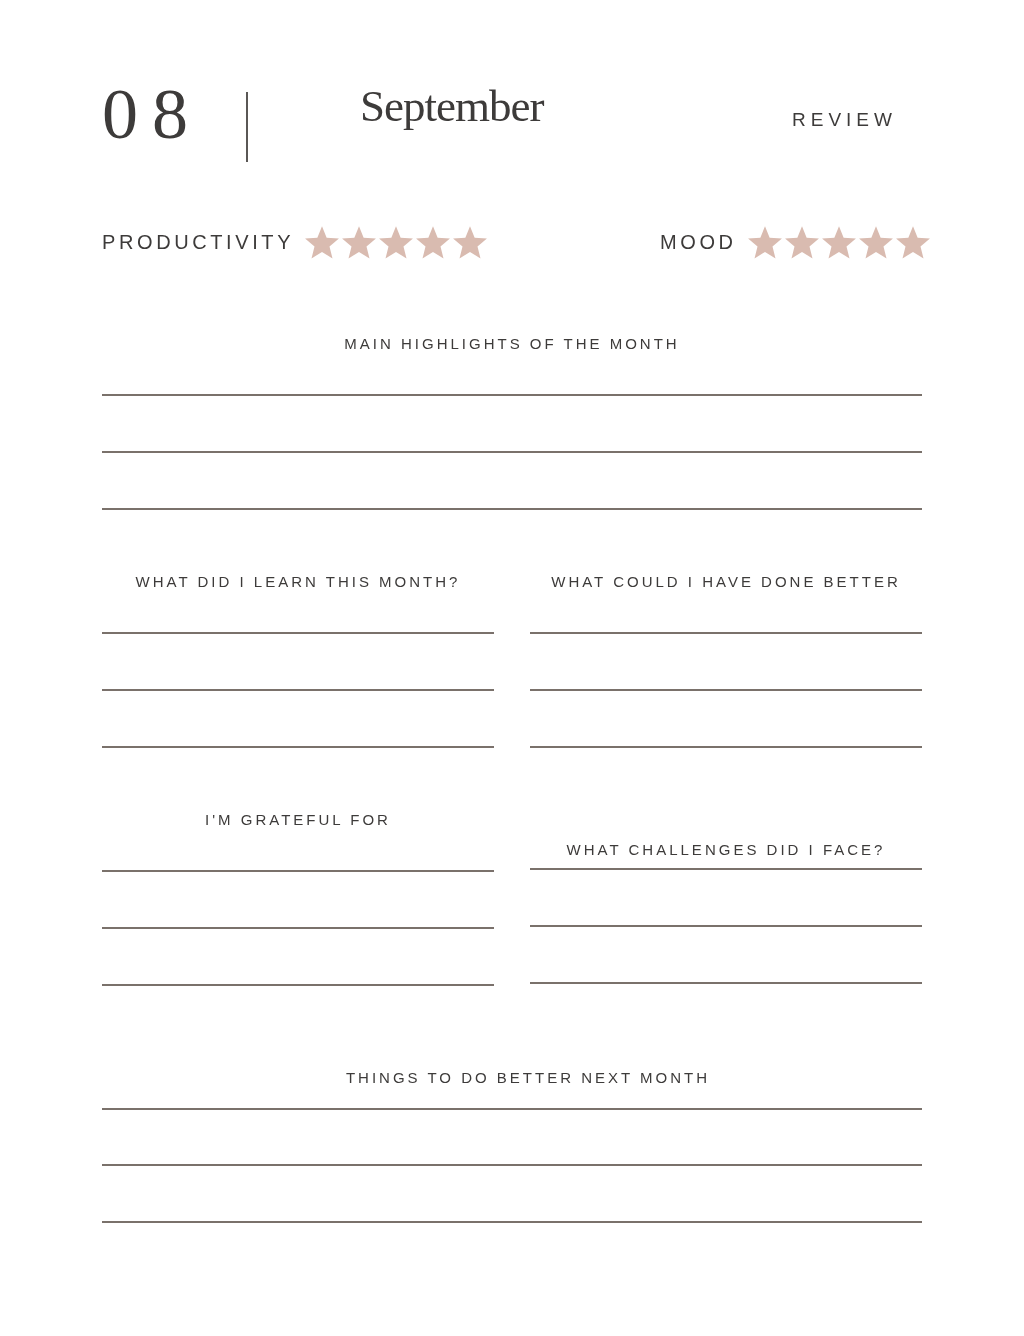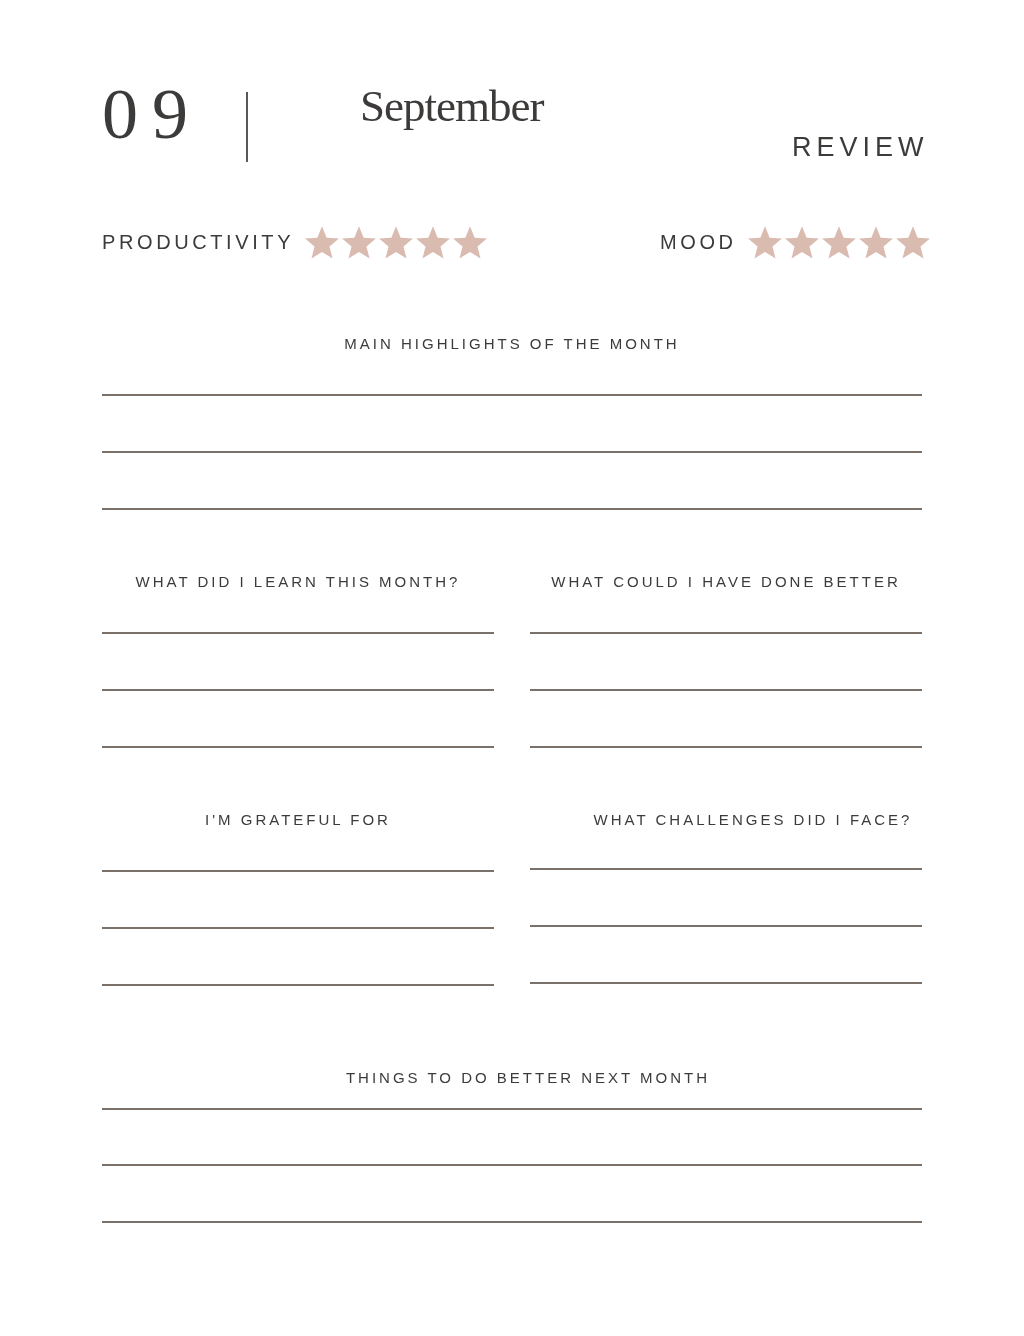--- a/index.html
+++ b/index.html
@@ -41,25 +41,24 @@
       font-family: "Liberation Serif", "DejaVu Serif", serif;
       font-size: 45px;
       font-weight: 400;
       letter-spacing: -1px;
       line-height: 1;
       color: #3d3b3a;
     }
     .review-label {
       left: 792px;
       top: 110px;
-      font-size: 27px;
+      font-size: 19px;
       letter-spacing: 5px;
       line-height: 1;
       color: #3d3b3a;
-      margin-top: 24px;
     }
 
     
     .rating {
       display: flex;
       align-items: center;
       top: 222px;
       height: 40px;
     }
     .rating-label {
@@ -90,21 +89,21 @@
     
     .line {
       height: 2px;
       background: #7a716b;
       cursor: text;
     }
   </style>
 </head>
 <body>
 
-<div class="abs month-num">09</div>
+<div class="abs month-num">08</div>
 <div class="abs header-divider"></div>
 <div class="abs month-name">September</div>
 <div class="abs review-label">REVIEW</div>
 
 <div class="abs rating" style="left:102px;">
   <span class="rating-label">PRODUCTIVITY</span>
   <div class="stars">
     <span class="star">
         <svg viewBox="0 0 24 24">
           <path fill="#d9bbb0" d="M12 1.5l3.1 7.6 8.2.6-6.3 5.3 2 8-7-4.4-7 4.4 2-8L.7 9.7l8.2-.6z"></path>
@@ -177,21 +176,21 @@
 <div class="abs heading" style="left:530px; width:392px; top:574px;">WHAT COULD I HAVE DONE BETTER</div>
 <div class="abs line" style="left:530px; width:392px; top:632px;"></div>
 <div class="abs line" style="left:530px; width:392px; top:689px;"></div>
 <div class="abs line" style="left:530px; width:392px; top:746px;"></div>
 
 <div class="abs heading" style="left:102px; width:392px; top:812px;">I'M GRATEFUL FOR</div>
 <div class="abs line" style="left:102px; width:392px; top:870px;"></div>
 <div class="abs line" style="left:102px; width:392px; top:927px;"></div>
 <div class="abs line" style="left:102px; width:392px; top:984px;"></div>
 
-<div class="abs heading" style="left:530px; width:392px; top:812px;margin-left:27px;">WHAT CHALLENGES DID I FACE?</div>
+<div class="abs heading" style="left:530px; width:392px; top:842px;">WHAT CHALLENGES DID I FACE?</div>
 <div class="abs line" style="left:530px; width:392px; top:868px;"></div>
 <div class="abs line" style="left:530px; width:392px; top:925px;"></div>
 <div class="abs line" style="left:530px; width:392px; top:982px;"></div>
 
 <div class="abs heading" style="left:118px; width:820px; top:1050px;margin-top:20px;">THINGS TO DO BETTER NEXT MONTH</div>
 <div class="abs line" style="left:102px; width:820px; top:1108px;"></div>
 <div class="abs line" style="left:102px; width:820px; top:1164px;"></div>
 <div class="abs line" style="left:102px; width:820px; top:1221px;"></div>
 
 </body></html>

